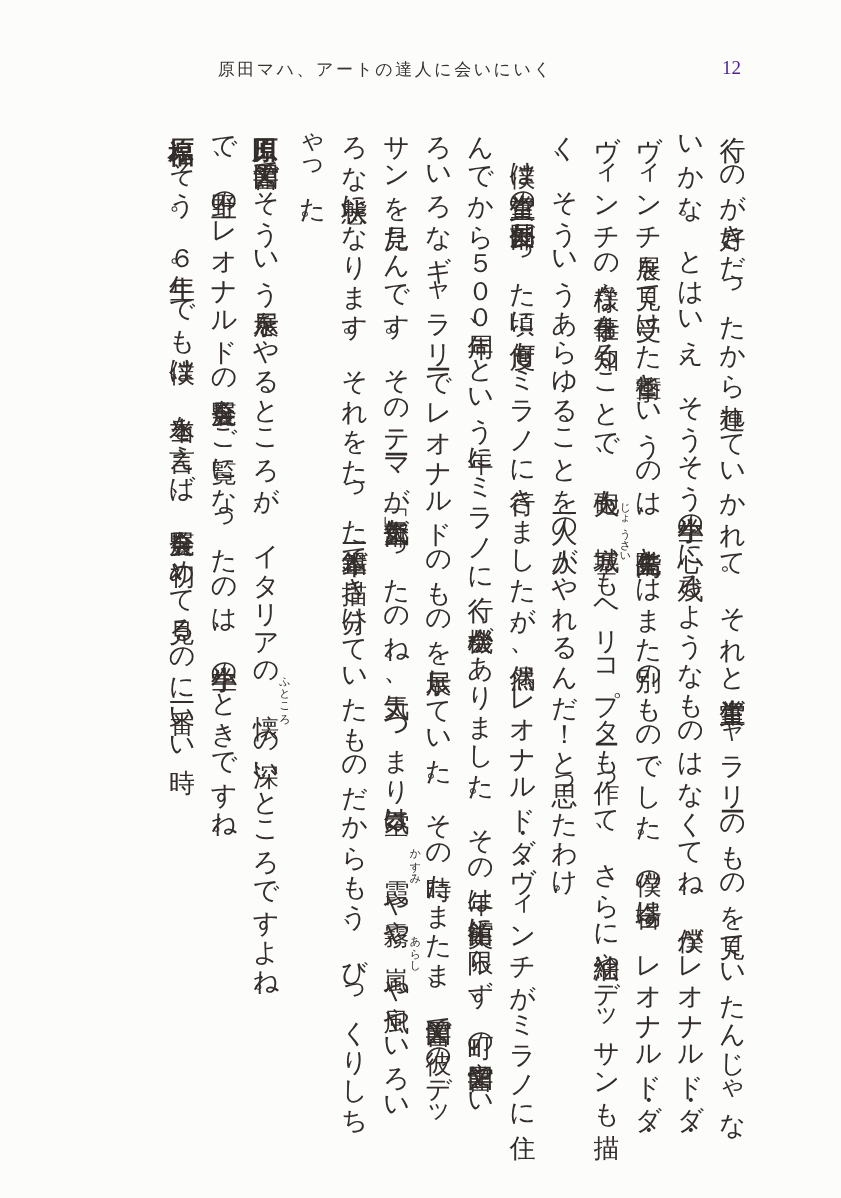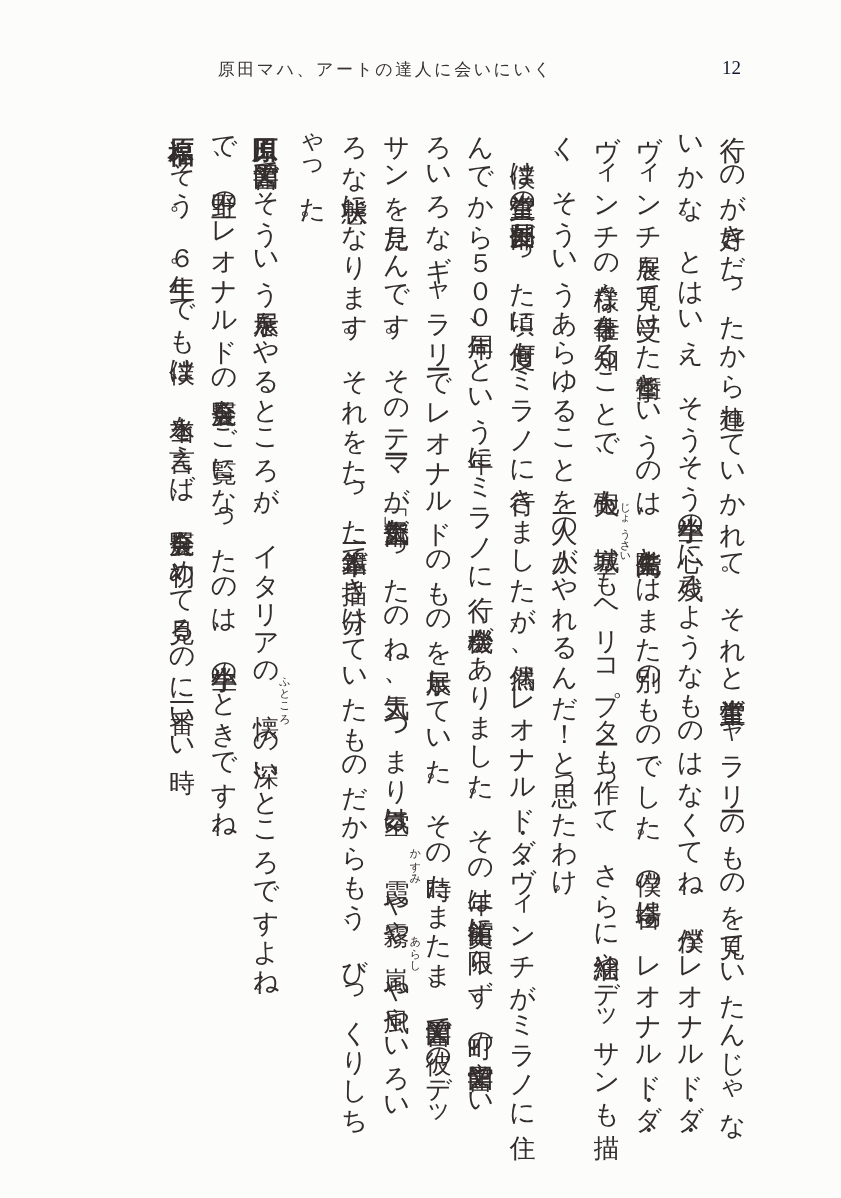--- a/index.html
+++ b/index.html
@@ -22,21 +22,21 @@
     text-align: center;
     font-size: 17px;
     letter-spacing: 2.5px;
     color: #3a3430;
   }
   .folio {
     position: absolute;
     top: 57px;
     right: 100px;
     font-size: 19px;
-    color: #0f172a;
+    color: #4c1d95;
   }
   .text-body {
     position: absolute;
     top: 118px;
     right: 88px;
     height: 1012px;
     writing-mode: vertical-rl;
     text-orientation: upright;
     font-size: 26px;
     line-height: 42px;

